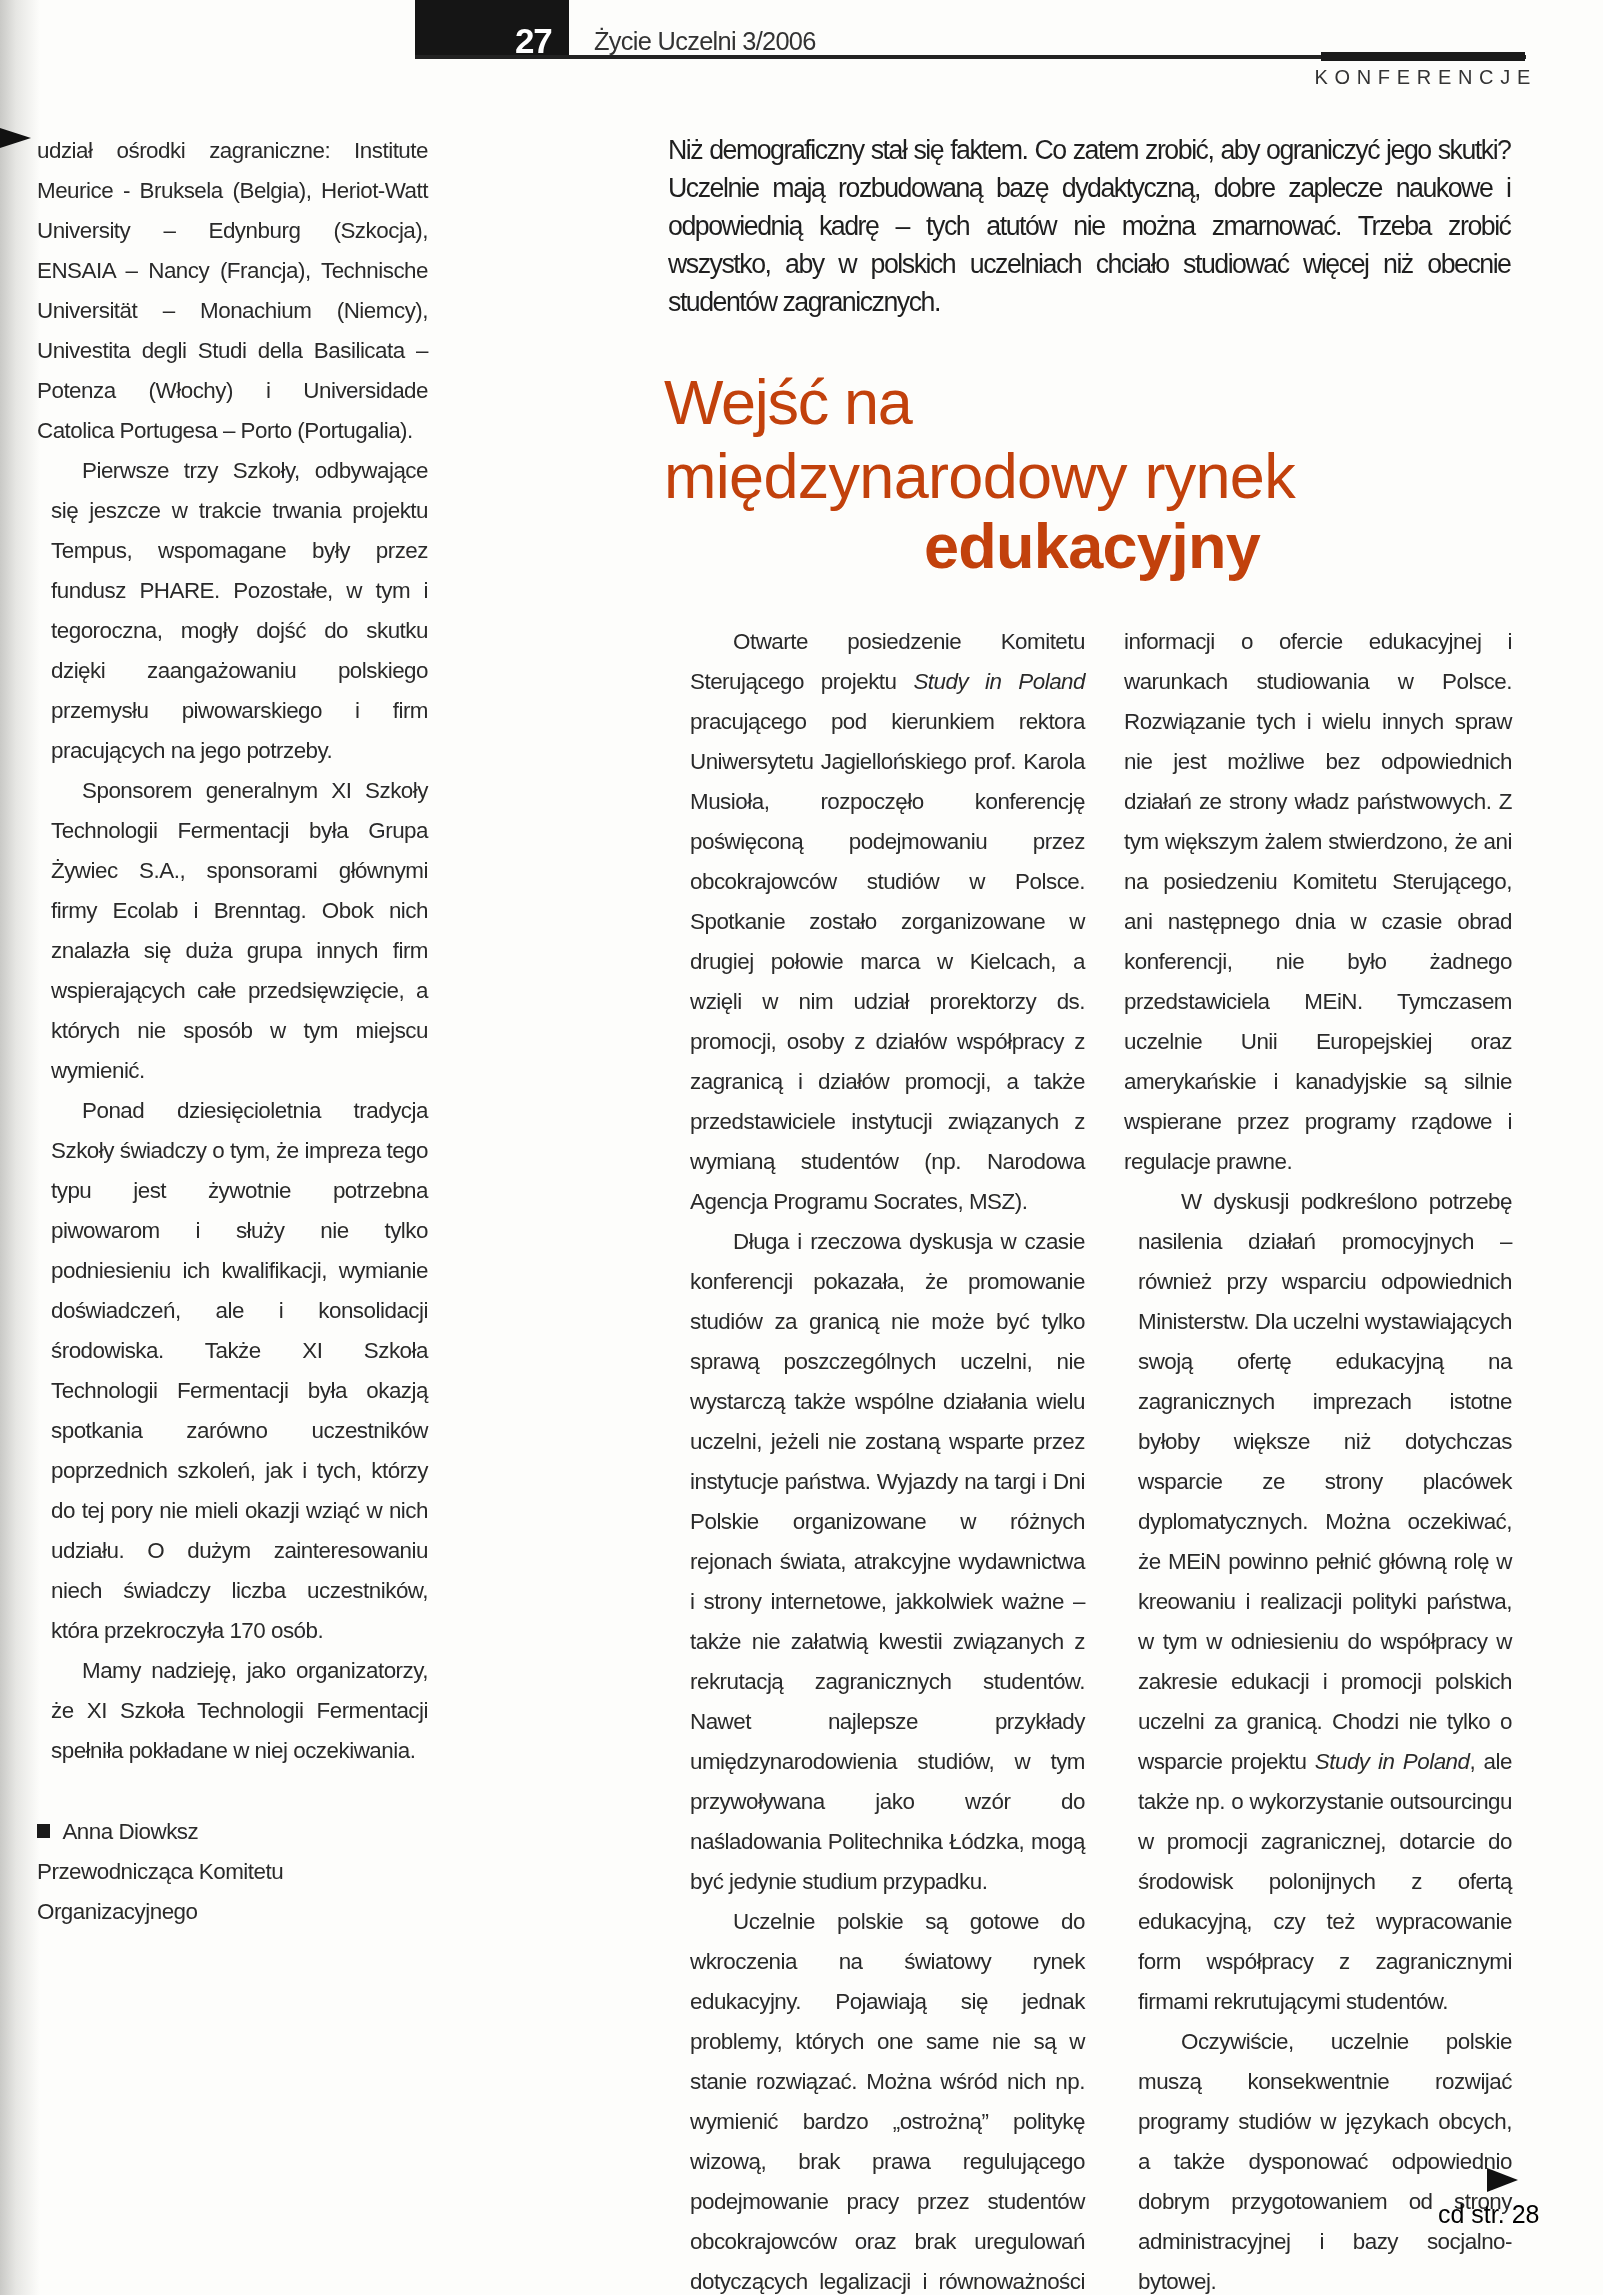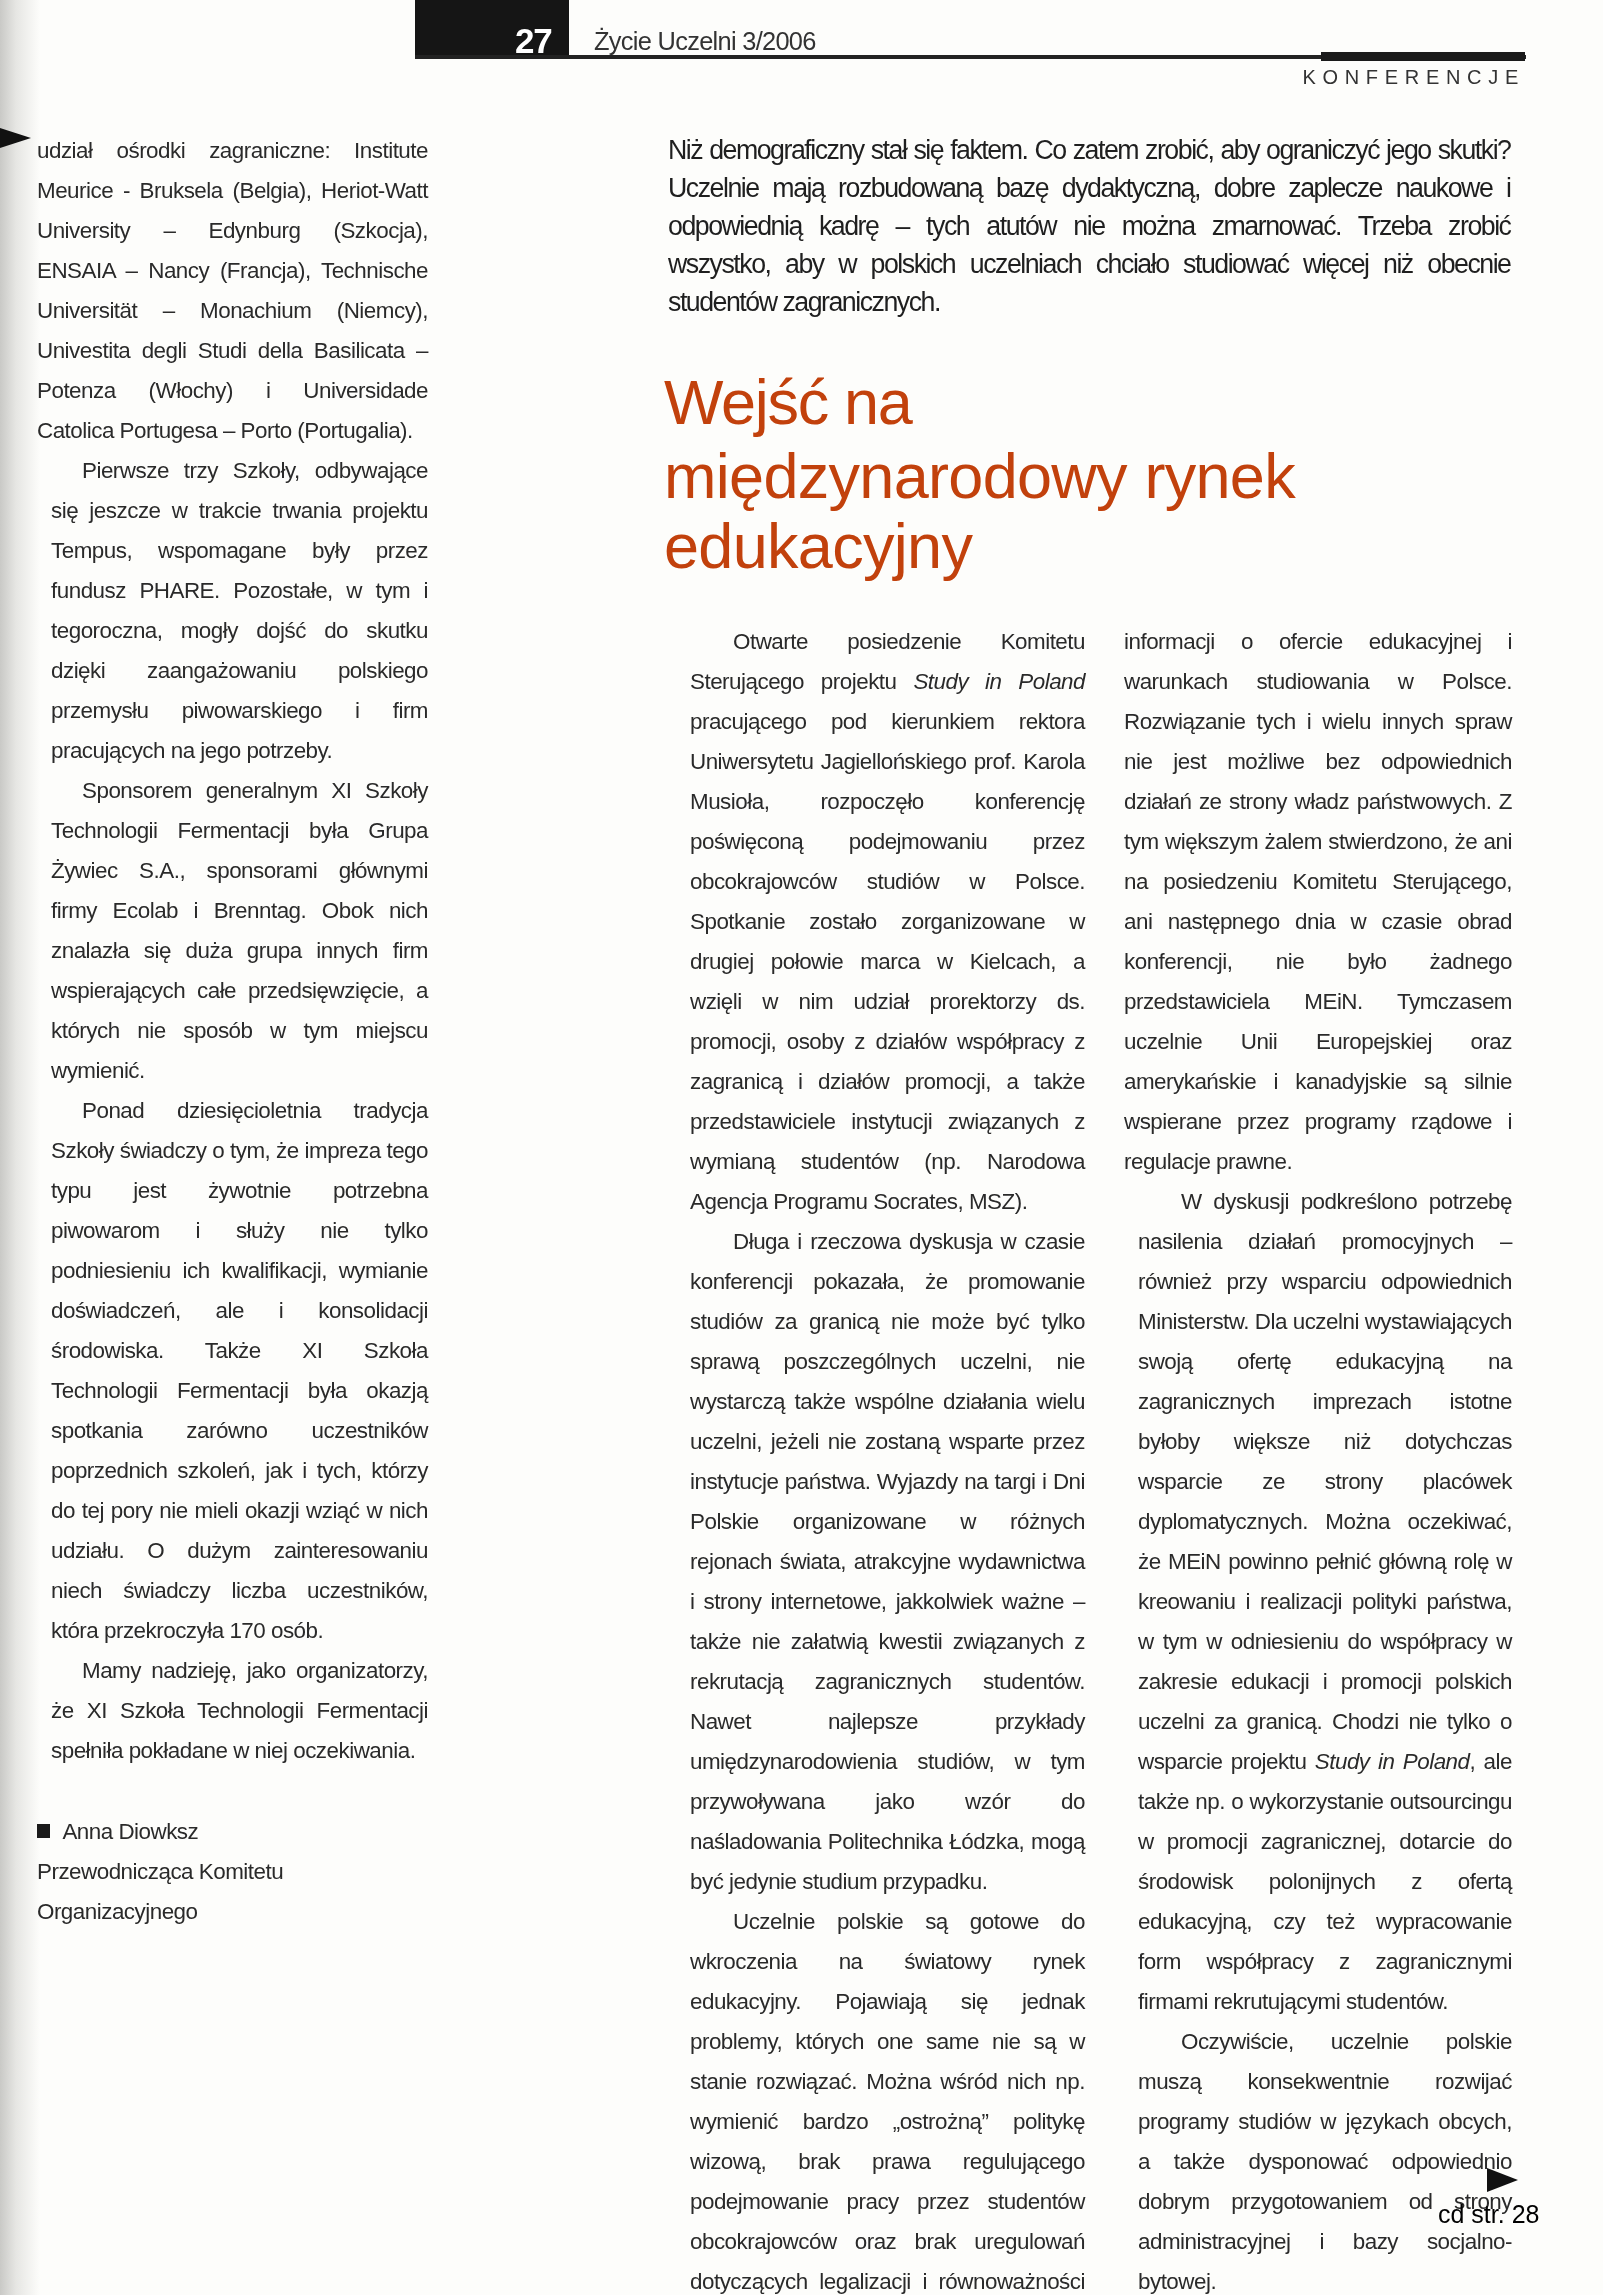--- a/index.html
+++ b/index.html
@@ -19,21 +19,21 @@
     font-family: "Liberation Sans", sans-serif; font-weight: bold; font-size: 35px;
     color: #fff; line-height: 33px; letter-spacing: -1.3px;
   }
   .hdr-title {
     position: absolute; left: 594px; top: 27px; font-family: "Liberation Sans Narrow", "Liberation Sans", sans-serif;
     font-size: 25.4px; color: #333; letter-spacing: -0.7px; line-height: 29px;
   }
   .hdr-rule { position: absolute; left: 415px; top: 55px; width: 1111px; height: 4px; background: #222; }
   .hdr-rule-thick { position: absolute; left: 1321px; top: 52px; width: 204px; height: 9.4px; background: #1a1a1a; }
   .section-label {
-    position: absolute; right: 78px; top: 66px; font-size: 20px; letter-spacing: 6.7px;
+    position: absolute; right: 66px; top: 66px; font-size: 20px; letter-spacing: 6.7px;
     color: #333; font-family: "Liberation Sans", sans-serif;
   }
   
   .arrow-left {
     position: absolute; left: 0; top: 128px; width: 0; height: 0;
     border-top: 10.7px solid transparent; border-bottom: 10.7px solid transparent; border-left: 31px solid #111;
   }
   .arrow-right {
     position: absolute; left: 1487px; top: 2168px; width: 0; height: 0;
     border-top: 12px solid transparent; border-bottom: 12px solid transparent; border-left: 31px solid #111;
@@ -59,21 +59,21 @@
     position: absolute; left: 668px; top: 131px; width: 851px;
     font-family: "Liberation Sans", sans-serif; font-size: 27px; line-height: 38px;
     letter-spacing: -1.5px; text-align: justify; color: #1f1f1f; transform: scaleX(0.99); transform-origin: left top;
   }
   .headline { position: absolute; left: 664px; top: 365px; width: 856px; color: #c2410c; }
   .hl-line { display: block; white-space: nowrap; }
   .hl-1 { font-size: 63px; line-height: 74px; font-weight: normal; letter-spacing: -1.3px; }
   .hl-2 { font-size: 63px; line-height: 74px; }
   .hl-2 b { font-weight: normal; letter-spacing: -0.7px; }
   .hl-2 span.light { font-weight: normal; letter-spacing: -0.7px; }
-  .hl-3 { font-size: 63px; line-height: 67px; font-weight: normal; letter-spacing: -0.7px; }
+  .hl-3 { font-size: 63px; line-height: 67px; font-weight: bold; letter-spacing: -0.7px; text-align: center; }
 </style>
 </head>
 <body>
 
 <div class="edge-shadow"></div>
 
 <div class="hdr-block"></div>
 <div class="hdr-num">27</div>
 <div class="hdr-title">Życie Uczelni 3/2006</div>
 <div class="hdr-rule"></div>

